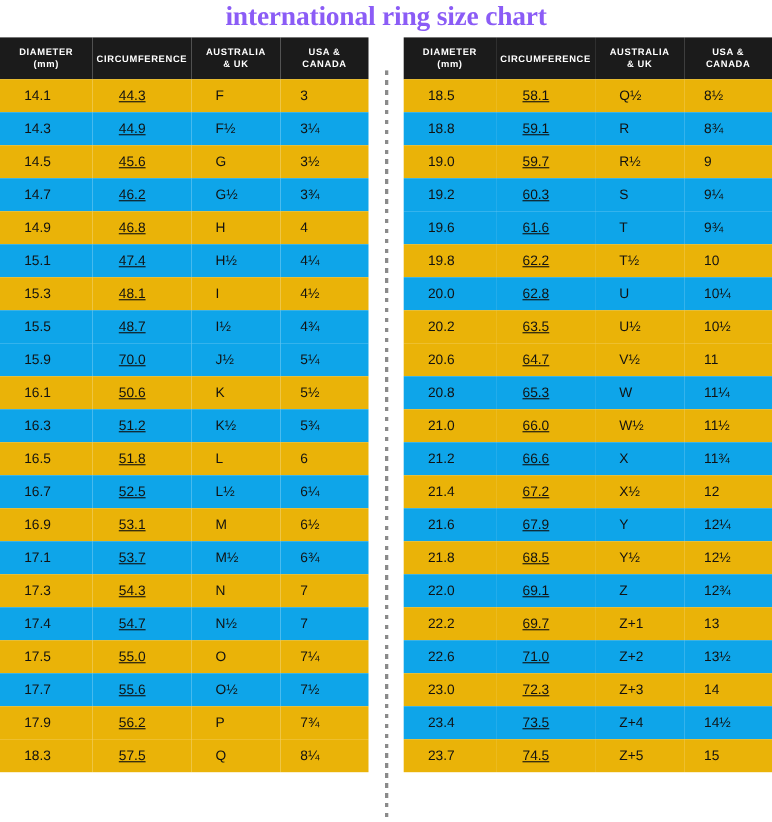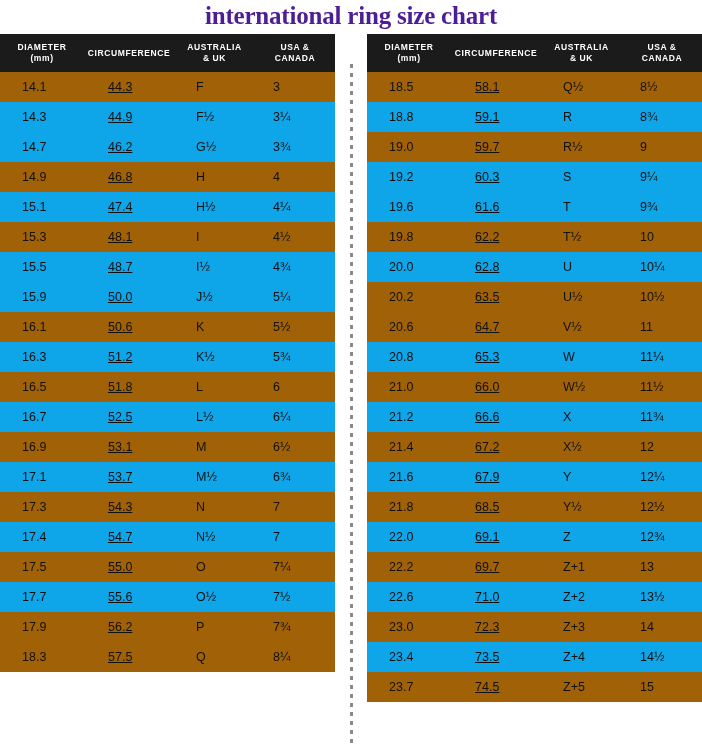--- a/index.html
+++ b/index.html
@@ -22,21 +22,21 @@
   }
   .title {
     text-align: center;
     font-family: "Liberation Serif", serif;
     font-weight: bold;
     font-size: 25px;
     line-height: 28px;
     letter-spacing: -0.2px;
     padding: 2px 0 4px 0;
     margin: 0;
-    color: #4c1d95;
+    color: #8b5cf6;
   }
   .tables {
     display: flex;
     flex-direction: row;
     align-items: flex-start;
     justify-content: space-between;
     padding: 0 0 0 0;
   }
   .tbl-wrap {
     width: 335px;
@@ -69,21 +69,21 @@
     font-size: 12.5px;
     color: #111111;
     padding: 0 0 0 22px;
     height: 30px;
     line-height: 30px;
     text-align: left;
     border: none;
     white-space: nowrap;
   }
   table.chart tbody tr.even {
-    background: #a16207;
+    background: #eab308;
   }
   table.chart tbody tr.odd {
     background: #0ea5e9;
   }
   
   .c0 { width: 84px; }
   .c1 { width: 90px; }
   .c2 { width: 81px; }
   .c3 { width: 80px; }
 
@@ -147,20 +147,26 @@
               <td class="col1">44.3</td>
               <td class="col2">F</td>
               <td class="col3">3</td>
             </tr>
             <tr class="odd">
               <td class="col0">14.3</td>
               <td class="col1">44.9</td>
               <td class="col2">F½</td>
               <td class="col3">3¼</td>
             </tr>
+            <tr class="even">
+              <td class="col0">14.5</td>
+              <td class="col1">45.6</td>
+              <td class="col2">G</td>
+              <td class="col3">3½</td>
+            </tr>
             <tr class="odd">
               <td class="col0">14.7</td>
               <td class="col1">46.2</td>
               <td class="col2">G½</td>
               <td class="col3">3¾</td>
             </tr>
             <tr class="even">
               <td class="col0">14.9</td>
               <td class="col1">46.8</td>
               <td class="col2">H</td>
@@ -179,21 +185,21 @@
               <td class="col3">4½</td>
             </tr>
             <tr class="odd">
               <td class="col0">15.5</td>
               <td class="col1">48.7</td>
               <td class="col2">I½</td>
               <td class="col3">4¾</td>
             </tr>
             <tr class="odd">
               <td class="col0">15.9</td>
-              <td class="col1">50.0</td>
+              <td class="col1">70.0</td>
               <td class="col2">J½</td>
               <td class="col3">5¼</td>
             </tr>
             <tr class="even">
               <td class="col0">16.1</td>
               <td class="col1">50.6</td>
               <td class="col2">K</td>
               <td class="col3">5½</td>
             </tr>
             <tr class="odd">

